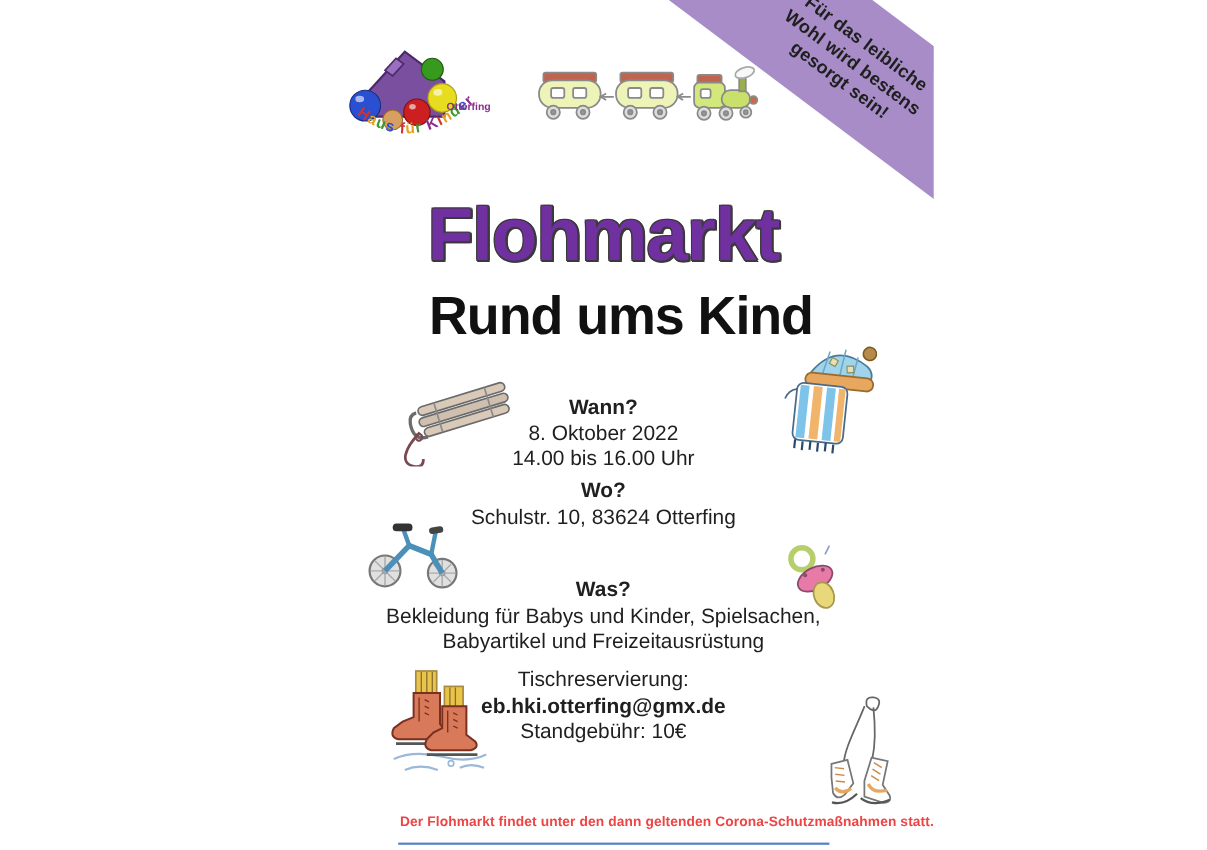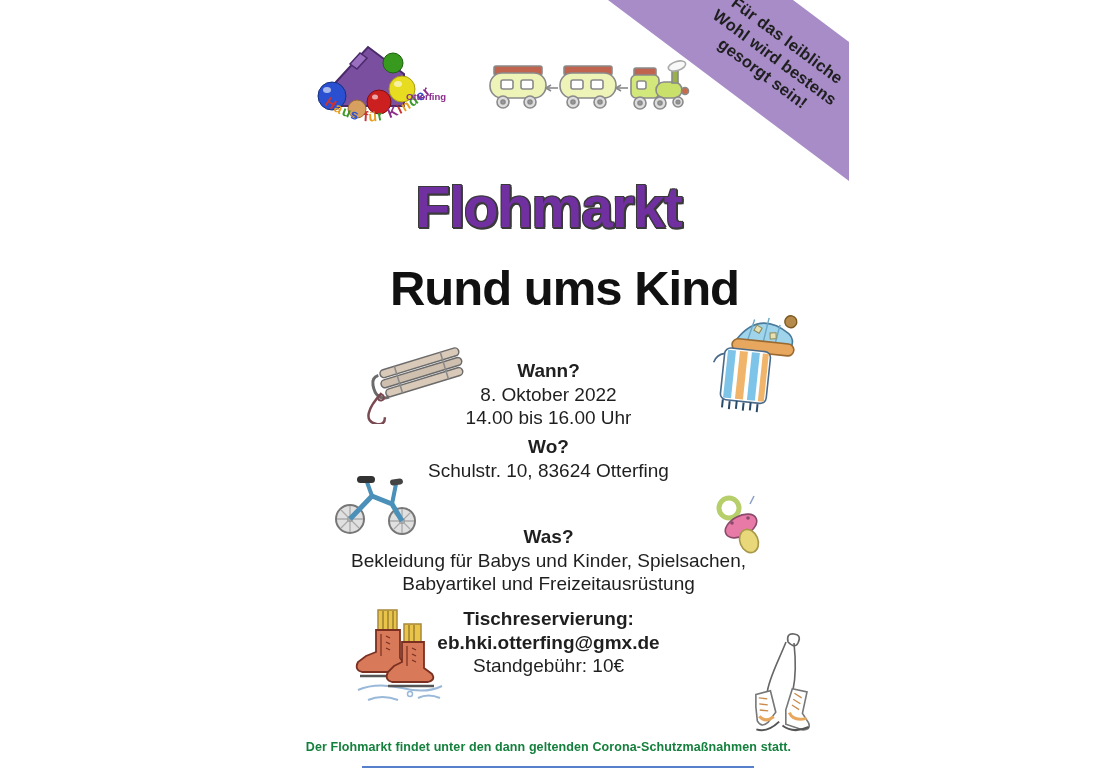--- a/index.html
+++ b/index.html
@@ -19,41 +19,41 @@
     transform:rotate(36.5deg);
     font-weight:bold;font-size:16.5px;line-height:1.25;text-align:center;color:#1f1f1f;
     letter-spacing:.2px;
   }
   
   .intro{position:absolute;left:0;top:146px;width:100%;text-align:center;font-size:19px;}
   .intro .lead{font-weight:bold;}
   
   .title-main{
     position:absolute;left:0;top:179px;width:100%;text-align:center;
-    font-size:57px;font-weight:bold;letter-spacing:-1px;line-height:1;
+    font-size:68px;font-weight:bold;letter-spacing:-1px;line-height:1;
     color:#7030a0;
     text-shadow:2px 2px 0 #3a3a3a,-1px 1px 0 #3a3a3a,1px -1px 0 #3a3a3a,-1px -1px 0 #3a3a3a,2px 0 0 #3a3a3a,0 2px 0 #3a3a3a;
   }
   .title-sub{
     position:absolute;left:16px;top:262px;width:100%;text-align:center;
     font-size:49px;font-weight:bold;letter-spacing:-1px;line-height:1.1;color:#111;
   }
   
   .section{position:absolute;left:0;width:100%;text-align:center;font-size:19px;line-height:23.5px;}
   .section .h{font-weight:bold;}
   .sec-wann{top:359px;}
   .sec-wo{top:435px;}
   .sec-was{top:525px;}
   .sec-tisch{top:607px;}
-  .sec-tisch .h{font-weight:bold;}
+  .sec-tisch .h{font-weight:normal;}
   .sec-tisch .email{font-weight:bold;}
   
   .footnote{
-    position:absolute;left:0;top:740px;width:100%;text-align:center;
-    font-size:12.5px;font-weight:bold;color:#15803d;letter-spacing:.1px;
+    position:absolute;left:0;top:740px;width:100%;text-align:right;
+    font-size:12.5px;font-weight:bold;color:#ef4444;letter-spacing:.1px;
   }
   .accent-line{position:absolute;left:114px;top:766px;width:392px;height:2px;background:#4472c4;opacity:.9;}
   svg{display:block;}
   .sketch{position:absolute;}
 </style>
 </head>
 <body>
 
 <div class="page">
 

